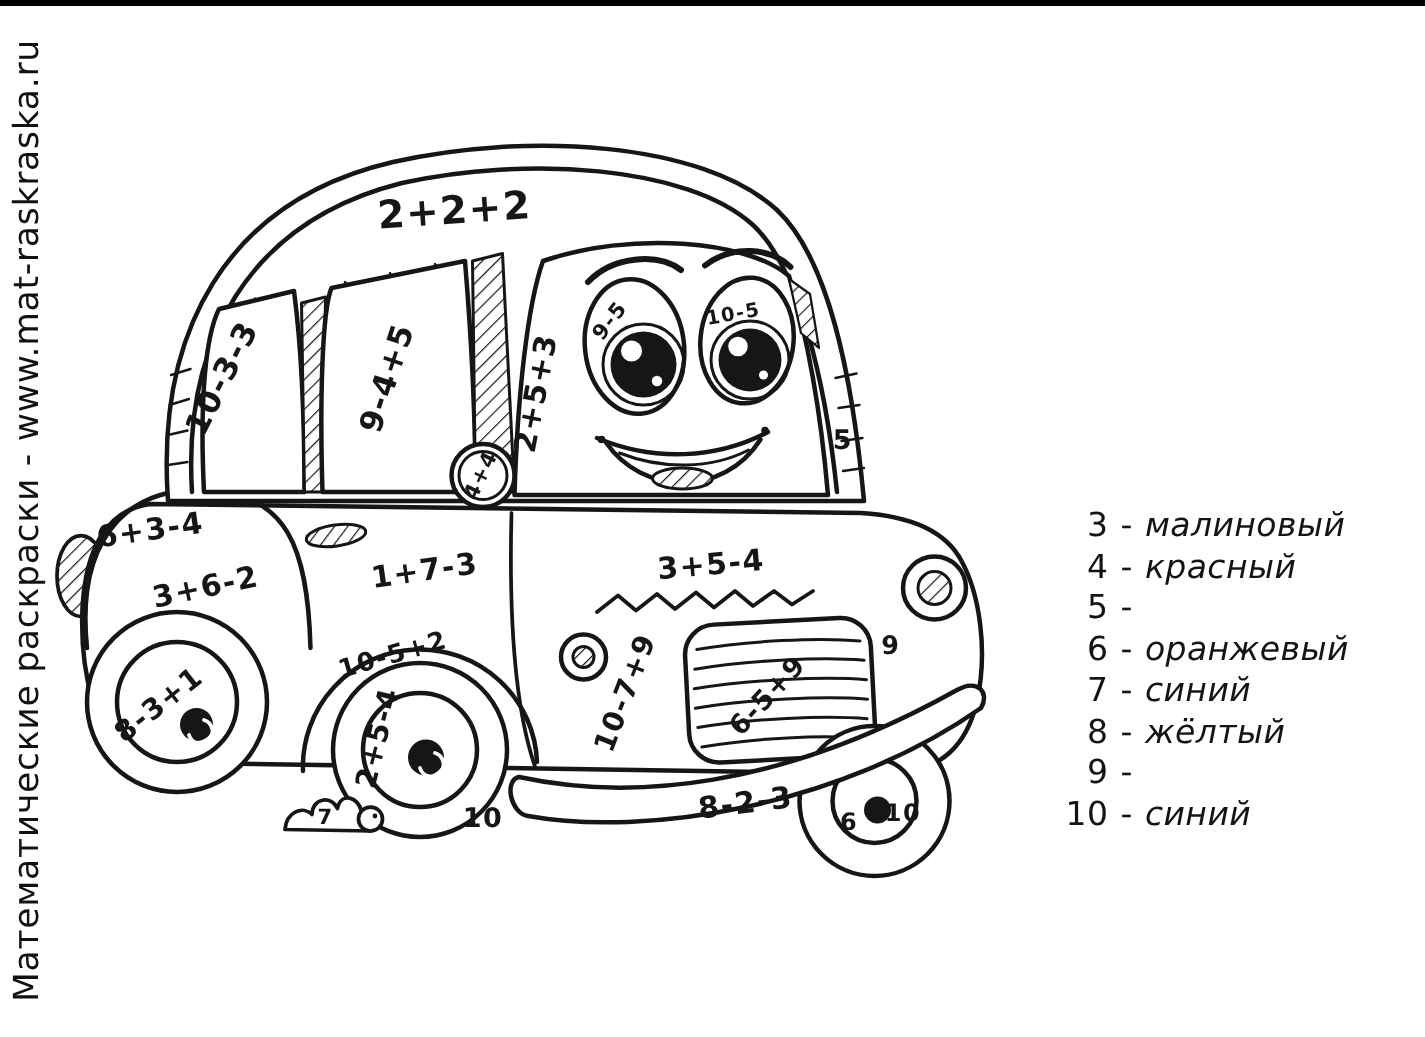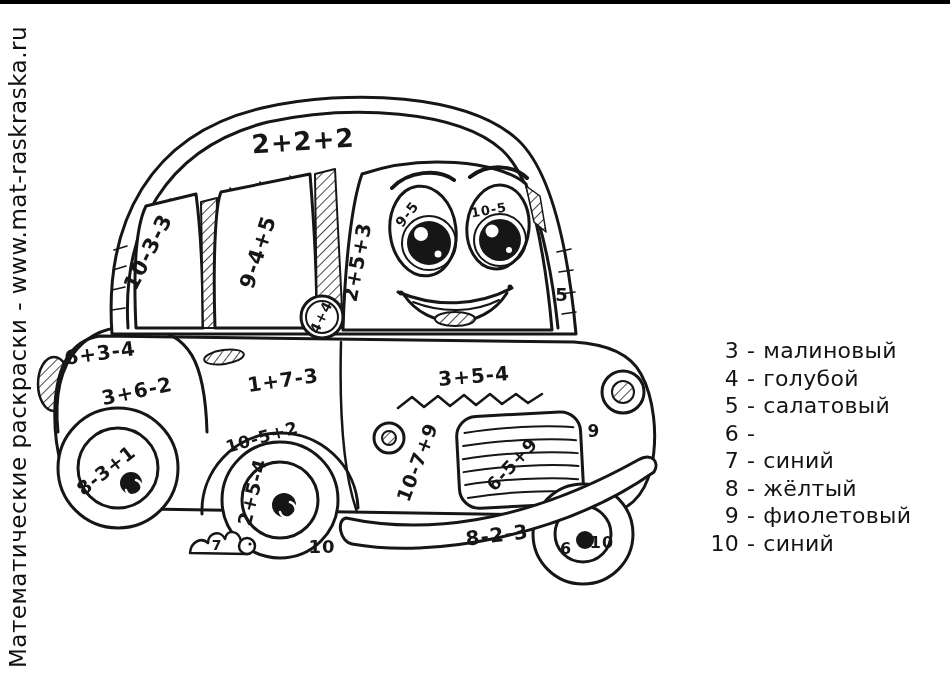--- a/index.html
+++ b/index.html
@@ -18,21 +18,21 @@
   .scene svg{position:absolute;left:0;top:0;}
   .expr{
     position:absolute;transform:translate(-50%,-50%) rotate(var(--r,0deg));
     font-weight:bold;white-space:nowrap;letter-spacing:1px;color:#161616;
     font-family:"DejaVu Sans",sans-serif;
   }
   .legend{position:absolute;left:703px;top:338px;}
   .legend-row{display:flex;align-items:baseline;height:27.5px;font-size:22px;letter-spacing:.3px;}
   .legend-num{width:36px;text-align:right;font-weight:500;}
   .legend-sep{margin:0 8px;}
-  .legend-name{white-space:nowrap;}
+  .legend-name{white-space:nowrap;font-style:italic;}
 </style>
 </head>
 <body>
 
 <div class="page">
 
   <div class="top-border"></div>
 
   <div class="watermark">Математические раскраски - www.mat-raskraska.ru</div>
 
@@ -162,45 +162,44 @@
 
   <div class="legend">
     <div class="legend-row">
       <span class="legend-num">3</span>
       <span class="legend-sep">-</span>
       <span class="legend-name">малиновый</span>
     </div>
     <div class="legend-row">
       <span class="legend-num">4</span>
       <span class="legend-sep">-</span>
-      <span class="legend-name">голубой</span>
+      <span class="legend-name">красный</span>
     </div>
     <div class="legend-row">
       <span class="legend-num">5</span>
       <span class="legend-sep">-</span>
-      <span class="legend-name">салатовый</span>
     </div>
     <div class="legend-row">
       <span class="legend-num">6</span>
       <span class="legend-sep">-</span>
+      <span class="legend-name">оранжевый</span>
     </div>
     <div class="legend-row">
       <span class="legend-num">7</span>
       <span class="legend-sep">-</span>
       <span class="legend-name">синий</span>
     </div>
     <div class="legend-row">
       <span class="legend-num">8</span>
       <span class="legend-sep">-</span>
       <span class="legend-name">жёлтый</span>
     </div>
     <div class="legend-row">
       <span class="legend-num">9</span>
       <span class="legend-sep">-</span>
-      <span class="legend-name">фиолетовый</span>
     </div>
     <div class="legend-row">
       <span class="legend-num">10</span>
       <span class="legend-sep">-</span>
       <span class="legend-name">синий</span>
     </div>
   </div>
 
 </div>
 

